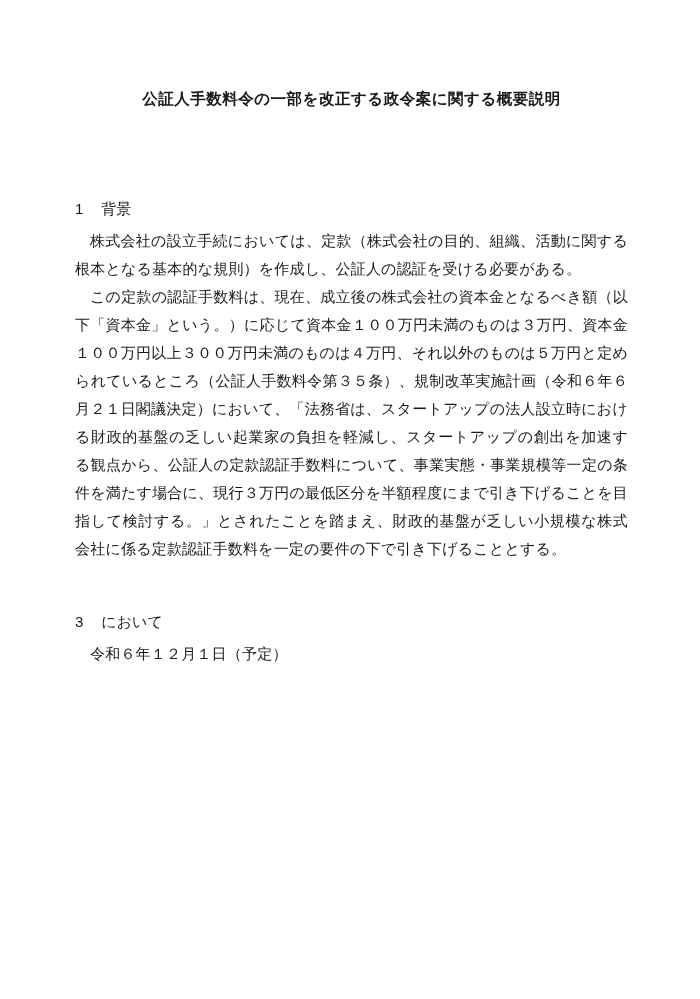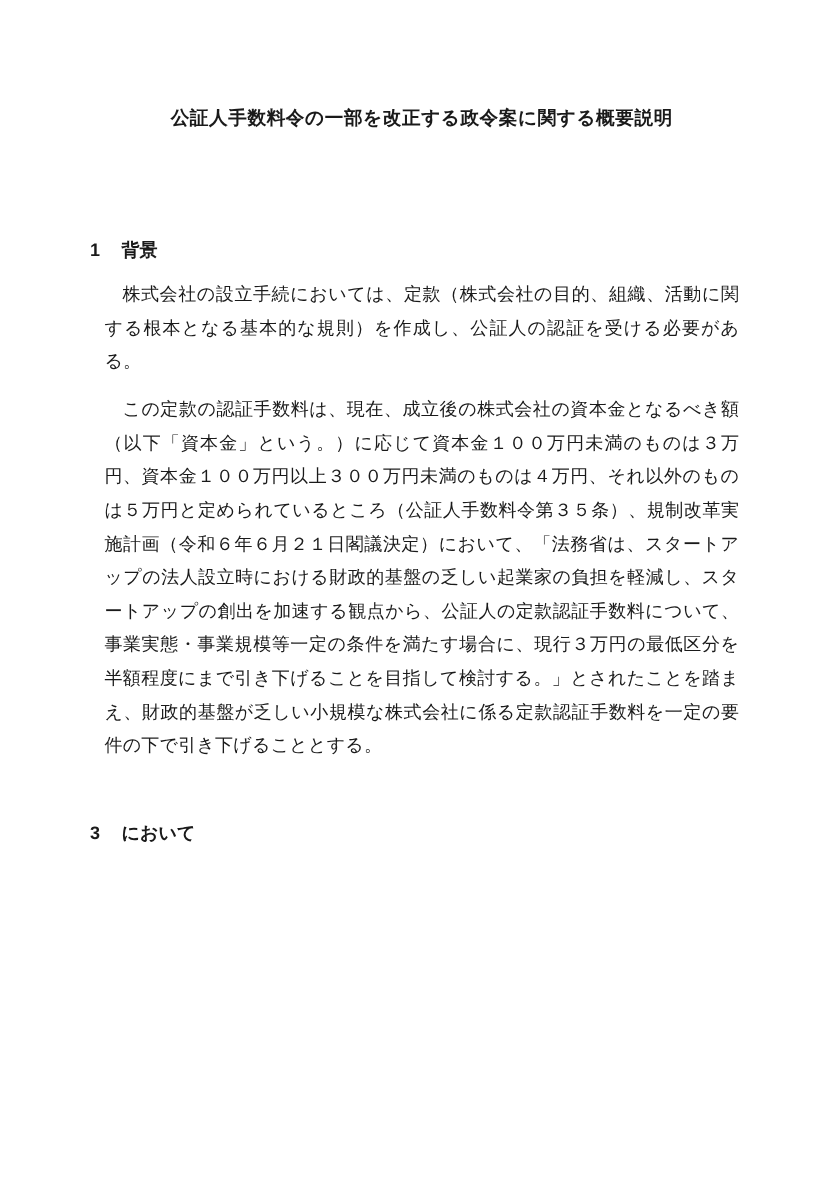--- a/index.html
+++ b/index.html
@@ -31,31 +31,31 @@
     letter-spacing: 0.5px;
   }
   .section {
     margin: 0;
   }
   .section + .section {
     margin-top: 48px;
   }
   .section-heading {
     font-family: "Liberation Sans", "DejaVu Sans", sans-serif;
-    font-weight: bold;
+    font-weight: normal;
     font-size: 15px;
     line-height: 22px;
     margin: 0 0 7px 0;
   }
   .section-number {
     display: inline-block;
     margin-right: 18px;
   }
   .body-text p {
-    margin: 12px;
+    margin: 0;
     text-indent: 1em;
     text-align: justify;
     text-justify: inter-ideograph;
     letter-spacing: 0.2px;
   }
 </style>
 </head>
 <body>
 
 <div class="page">
@@ -70,15 +70,18 @@
       <p>株式会社の設立手続においては、定款（株式会社の目的、組織、活動に関する根本となる基本的な規則）を作成し、公証人の認証を受ける必要がある。</p>
       <p>この定款の認証手数料は、現在、成立後の株式会社の資本金となるべき額（以下「資本金」という。）に応じて資本金１００万円未満のものは３万円、資本金１００万円以上３００万円未満のものは４万円、それ以外のものは５万円と定められているところ（公証人手数料令第３５条）、規制改革実施計画（令和６年６月２１日閣議決定）において、「法務省は、スタートアップの法人設立時における財政的基盤の乏しい起業家の負担を軽減し、スタートアップの創出を加速する観点から、公証人の定款認証手数料について、事業実態・事業規模等一定の条件を満たす場合に、現行３万円の最低区分を半額程度にまで引き下げることを目指して検討する。」とされたことを踏まえ、財政的基盤が乏しい小規模な株式会社に係る定款認証手数料を一定の要件の下で引き下げることとする。</p>
     </div>
   </div>
 
 
   <div class="section">
     <div class="section-heading">
       <span class="section-number">3</span><span>において</span>
     </div>
+    <div class="body-text">
+      <p>令和６年１２月１日（予定）</p>
+    </div>
   </div>
 
 </div>
 
 </body></html>

